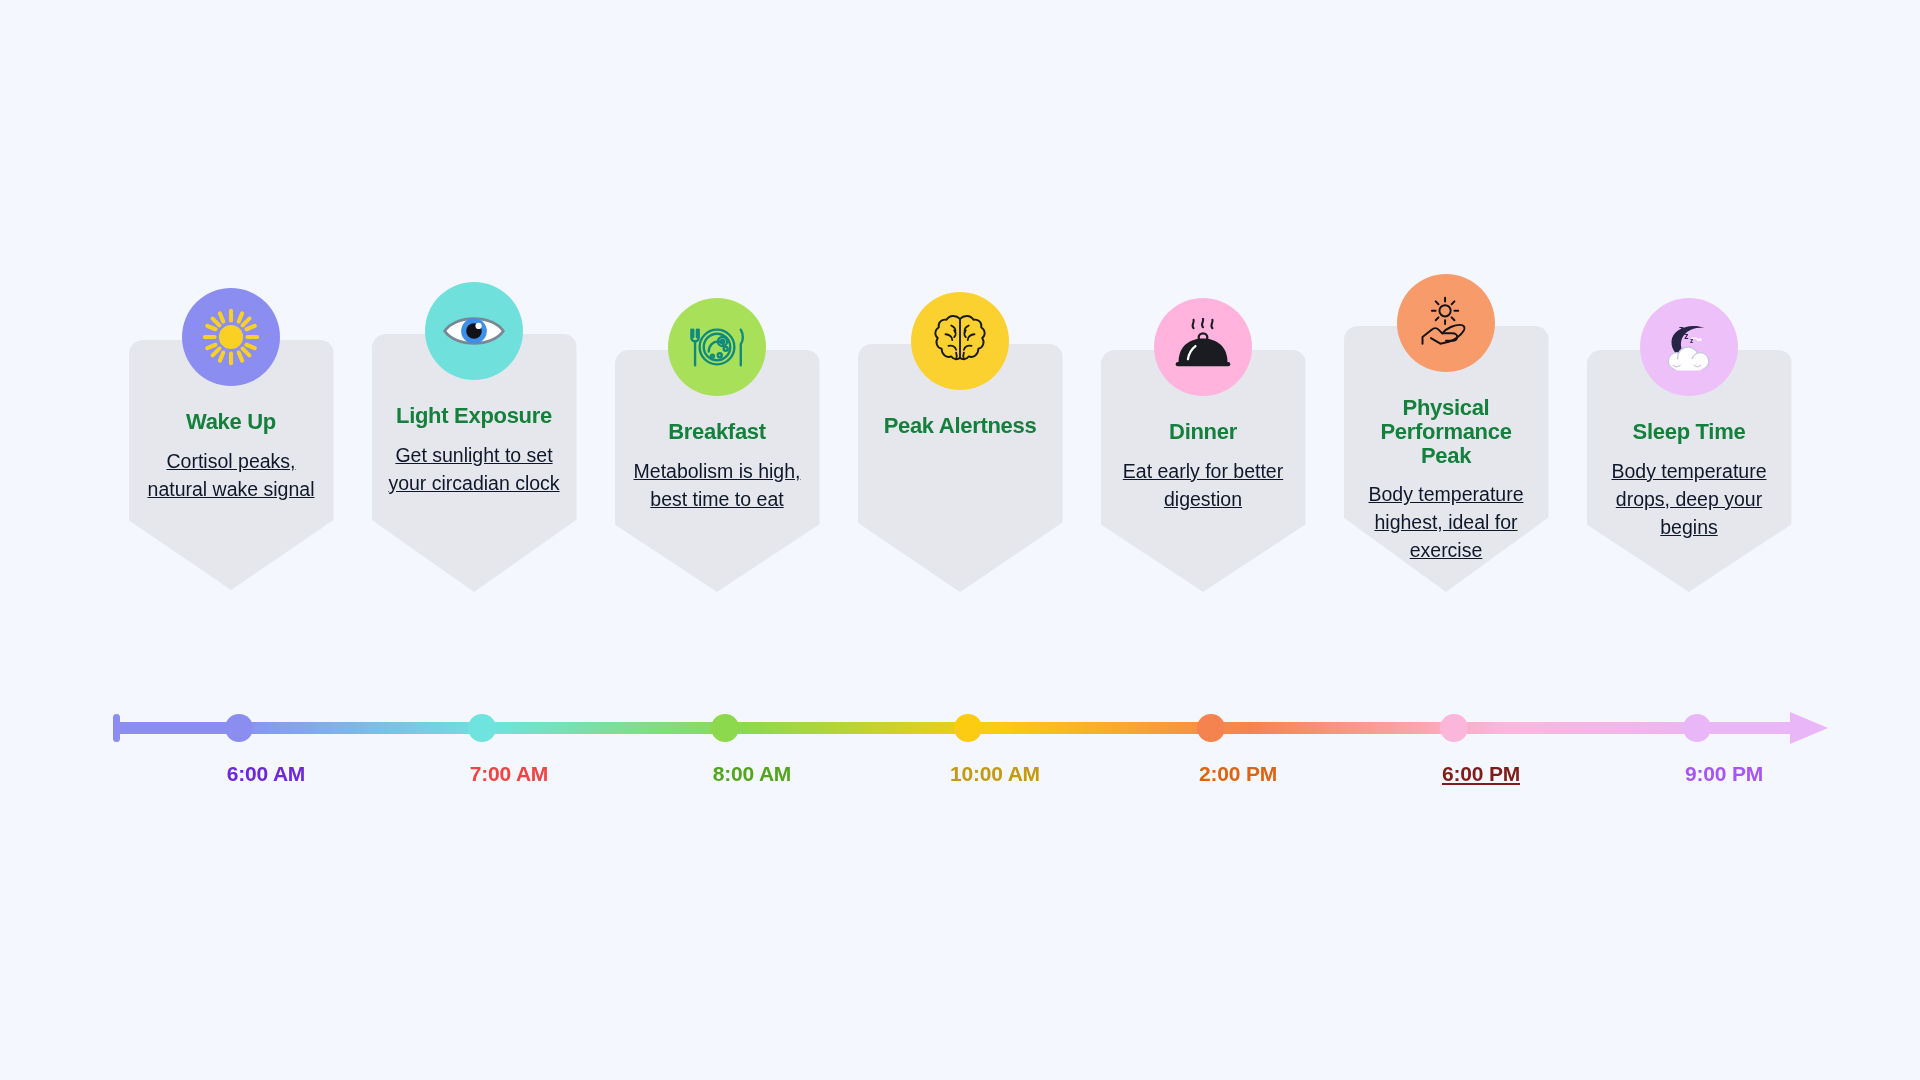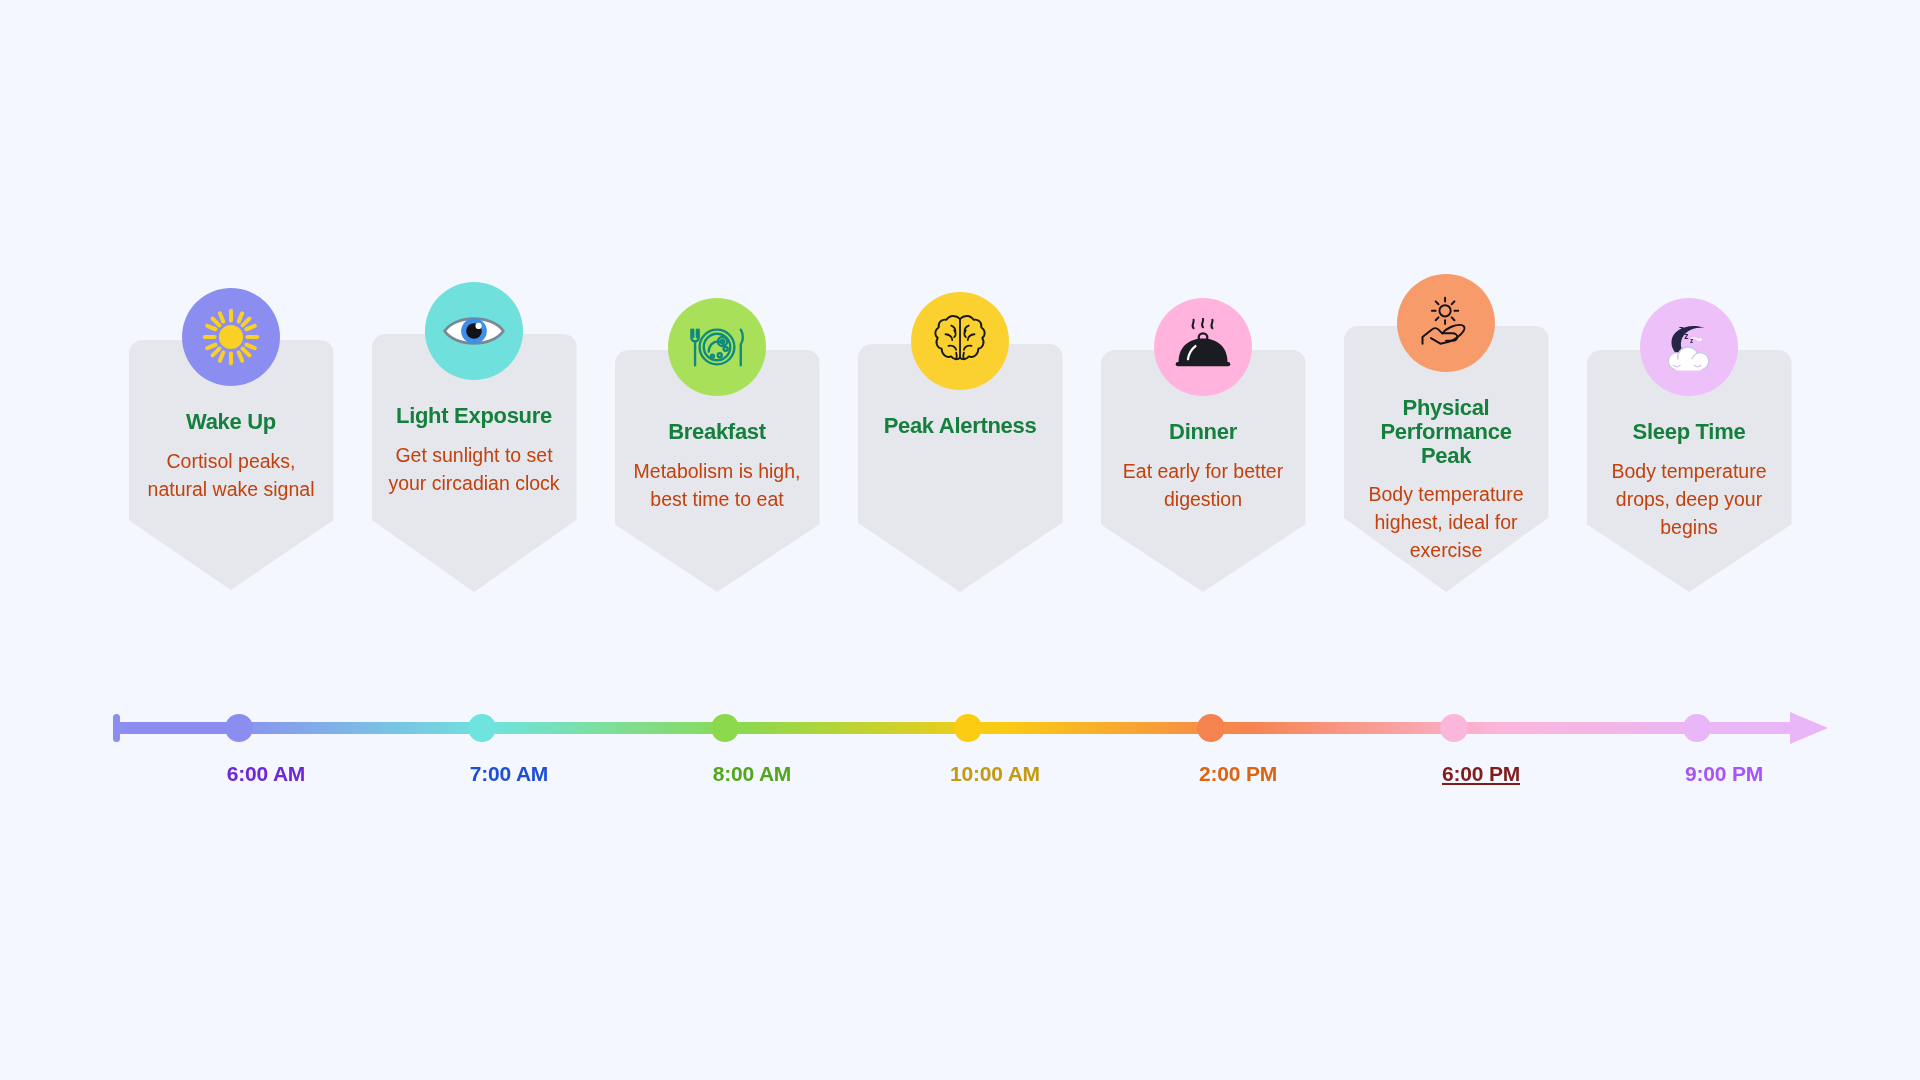--- a/index.html
+++ b/index.html
@@ -58,23 +58,24 @@
     font-size: 22px;
     font-weight: 700;
     color: #15803d;
     line-height: 1.08;
     letter-spacing: -0.3px;
     margin: 0 0 14px 0;
   }
   .card-desc {
     font-size: 19.5px;
     font-weight: 400;
-    color: #c2410c;
+    color: #0f172a;
     line-height: 1.43;
     margin: 0;
+    text-decoration: underline;
   }
 
   
   .icon-bubble {
     position: absolute;
     top: -52px;
     left: 50%;
     transform: translateX(-50%);
     width: 98px;
     height: 98px;
@@ -311,21 +312,21 @@
           <circle cx="725" cy="28" r="14" fill="#8cd94e"></circle>
           <circle cx="968" cy="28" r="14" fill="#fbcc12"></circle>
           <circle cx="1211" cy="28" r="14" fill="#f5834f"></circle>
           <circle cx="1454" cy="28" r="14" fill="#fbb6dc"></circle>
           <circle cx="1697" cy="28" r="14" fill="#e9b6f8"></circle>
         </g>
     </svg>
 
     <div class="time-labels" id="time-labels">
         <div class="time-slot" style="color: rgb(109, 40, 217);">6:00 AM</div>
-        <div class="time-slot" style="color: #1d4ed8;">7:00 AM</div>
+        <div class="time-slot" style="color: #ef4444;">7:00 AM</div>
         <div class="time-slot" style="color: rgb(82, 165, 28);">8:00 AM</div>
         <div class="time-slot" style="color: rgb(195, 154, 17);">10:00 AM</div>
         <div class="time-slot" style="color: rgb(221, 100, 17);">2:00 PM</div>
         <div class="time-slot" style="color: #7f1d1d; text-decoration: underline;">6:00 PM</div>
         <div class="time-slot" style="color: rgb(168, 85, 247);">9:00 PM</div>
       </div>
   </div>
 
 </div>
 

